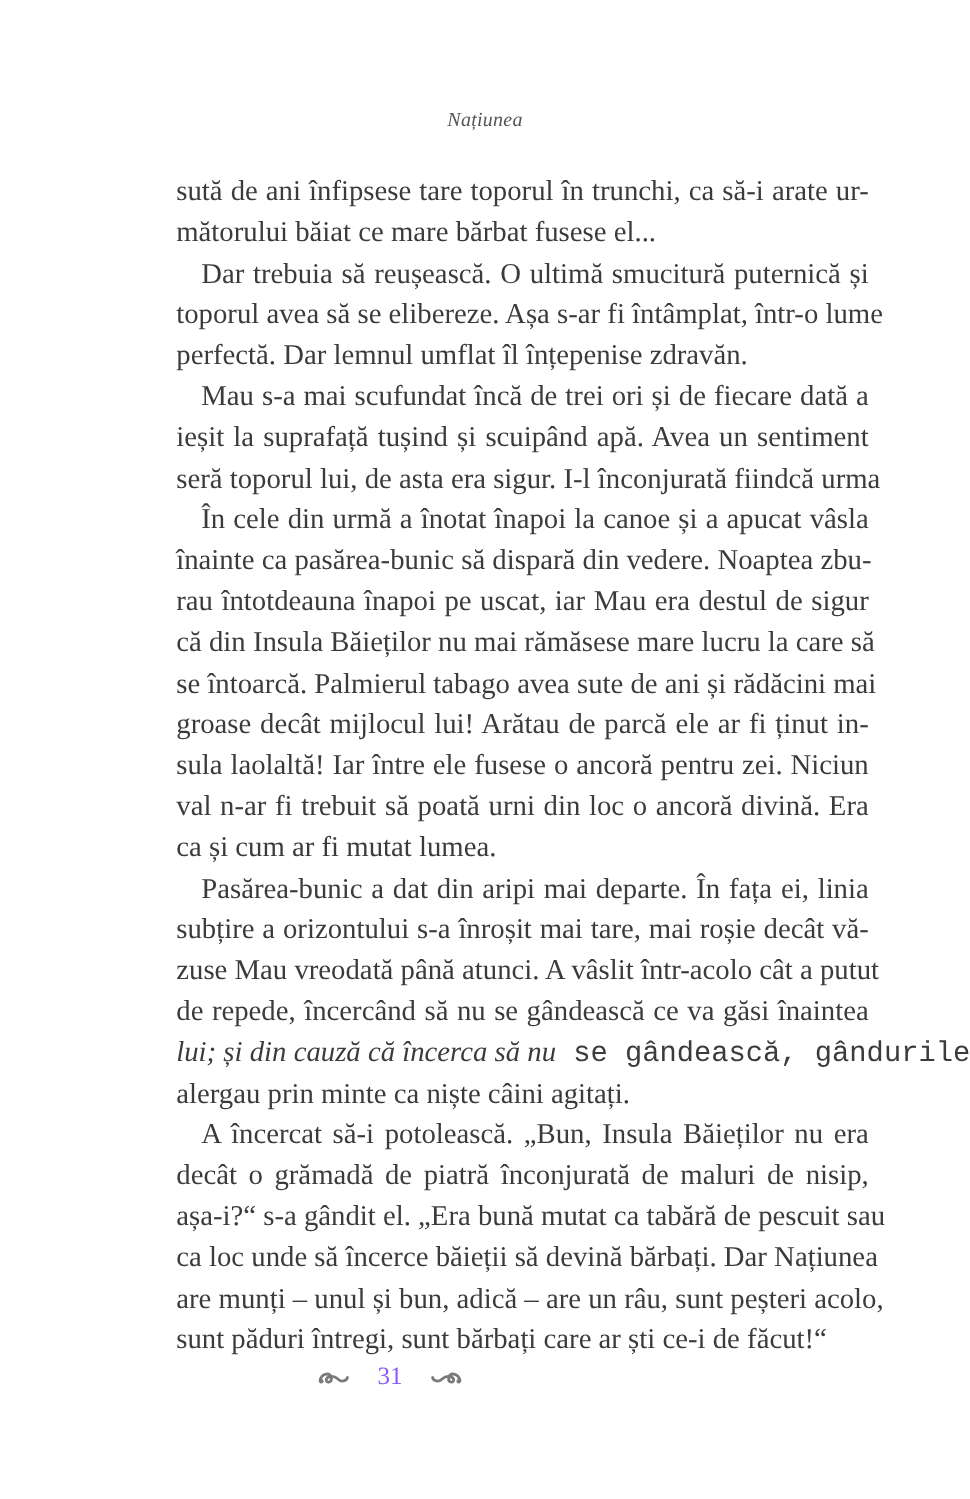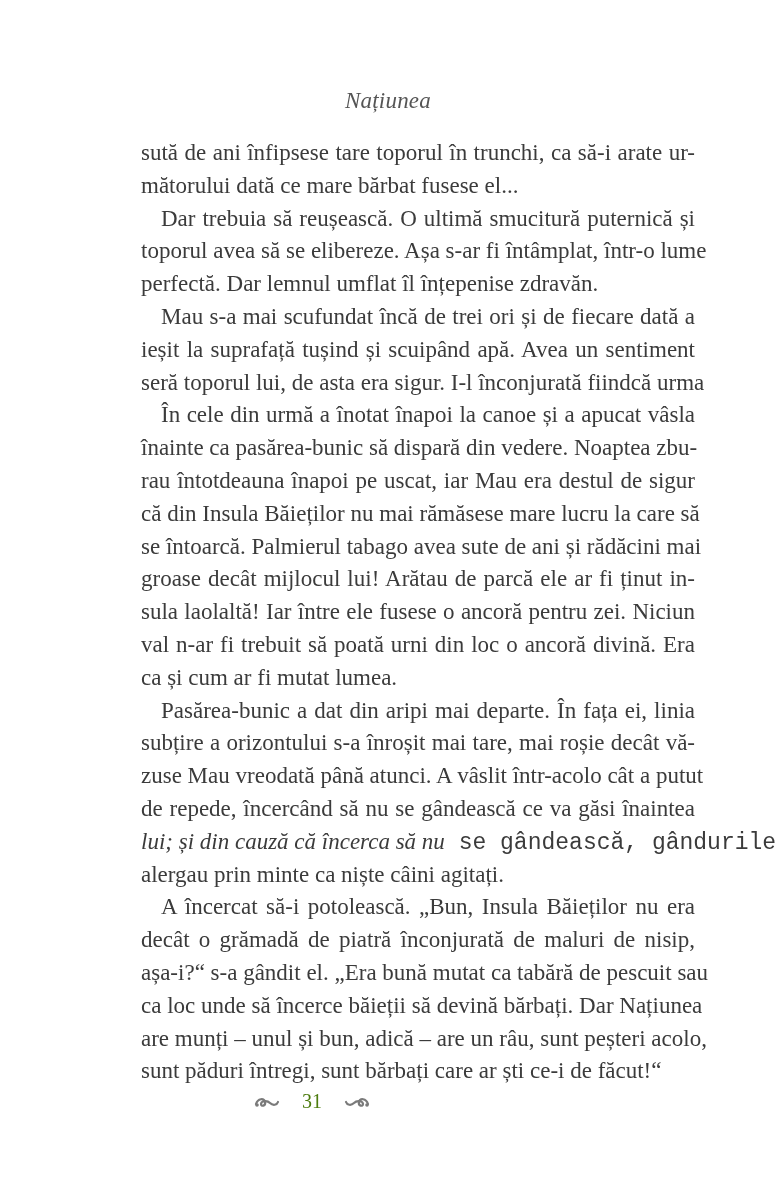--- a/index.html
+++ b/index.html
@@ -15,21 +15,21 @@
       font-family: "Liberation Serif", "DejaVu Serif", serif;
       color: #3a3a3a;
     }
     .running-header {
       position: absolute;
       top: 88px;
       left: 0;
       width: 776px;
       text-align: center;
       font-style: italic;
-      font-size: 23px;
+      font-size: 16px;
       color: #555555;
       letter-spacing: 0.2px;
     }
     .text-block {
       position: absolute;
       top: 137px;
       left: 112px;
       width: 554px;
       font-size: 23px;
       line-height: 32.8px;
@@ -52,21 +52,21 @@
     .line em {
       font-style: italic;
     }
     .folio {
       position: absolute;
       top: 1090px;
       left: 0;
       width: 624px;
       text-align: center;
       font-size: 20px;
-      color: #4d7c0f;
+      color: #8b5cf6;
       display: flex;
       justify-content: center;
       align-items: center;
       gap: 22px;
     }
     .ornament {
       display: inline-block;
       width: 26px;
       height: 14px;
     }
@@ -76,21 +76,21 @@
       display: block;
     }
   </style>
 </head>
 <body>
 
 <div class="running-header">Națiunea</div>
 
 <div class="text-block" id="text-block">
     <span class="line">sută de ani înfipsese tare toporul în trunchi, ca să-i arate ur-</span>
-    <span class="line last">mătorului dată ce mare bărbat fusese el...</span>
+    <span class="line last">mătorului băiat ce mare bărbat fusese el...</span>
     <span class="line indent">Dar trebuia să reușească. O ultimă smucitură puternică și</span>
     <span class="line">toporul avea să se elibereze. Așa s-ar fi întâmplat, într-o lume</span>
     <span class="line last">perfectă. Dar lemnul umflat îl înțepenise zdravăn.</span>
     <span class="line indent">Mau s-a mai scufundat încă de trei ori și de fiecare dată a</span>
     <span class="line">ieșit la suprafață tușind și scuipând apă. Avea un sentiment</span>
     <span class="line">seră toporul lui, de asta era sigur. I-l înconjurată fiindcă urma</span>
     <span class="line indent">În cele din urmă a înotat înapoi la canoe și a apucat vâsla</span>
     <span class="line">înainte ca pasărea-bunic să dispară din vedere. Noaptea zbu-</span>
     <span class="line">rau întotdeauna înapoi pe uscat, iar Mau era destul de sigur</span>
     <span class="line">că din Insula Băieților nu mai rămăsese mare lucru la care să</span>

